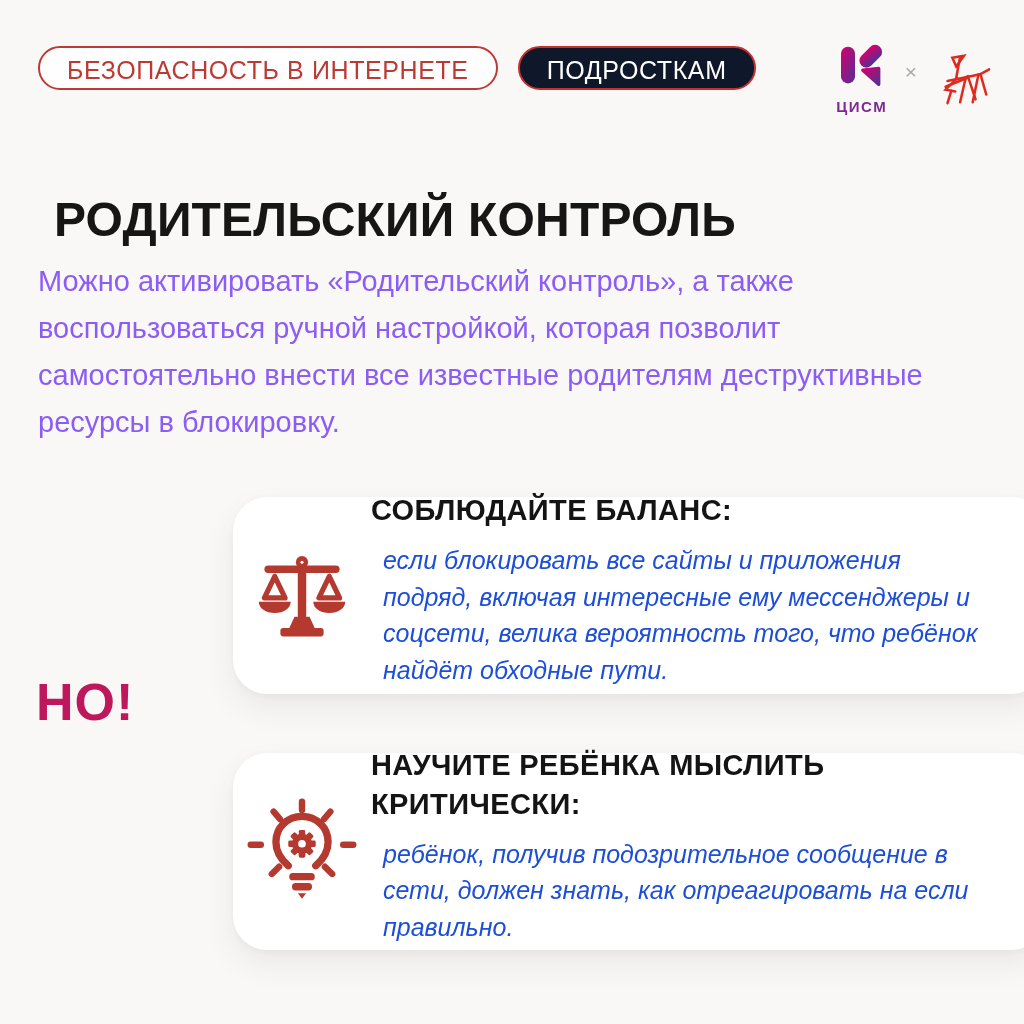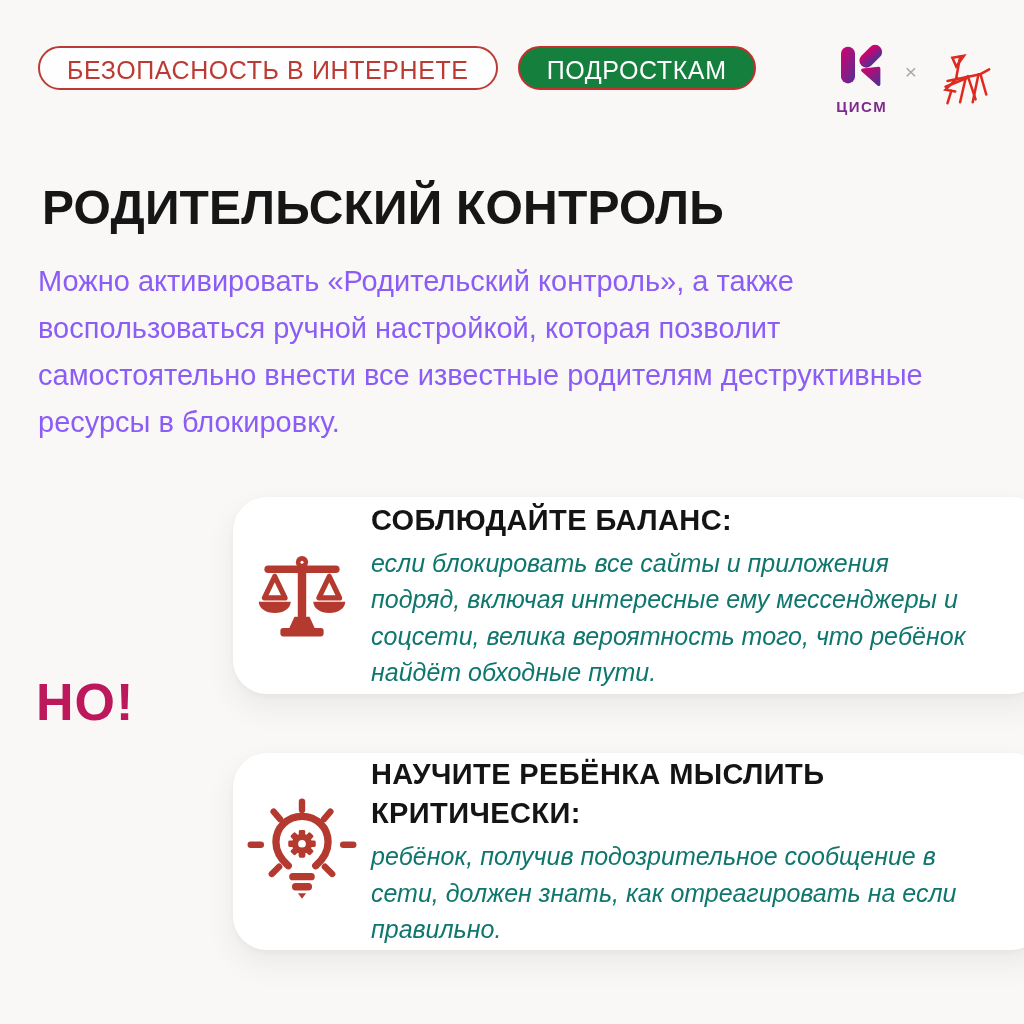--- a/index.html
+++ b/index.html
@@ -23,32 +23,32 @@
     border-radius:999px;
     padding:0 27px;
     font-size:25px;letter-spacing:.6px;
     white-space:nowrap;
     box-sizing:border-box;
   }
   .badge.outline{
     border:2.5px solid #bc3a34;color:#bc3a34;background:#fefefe;
   }
   .badge.filled{
-    background:#15803d;color:#ffffff;border:2.5px solid #c5302c;
+    background:#0f172a;color:#ffffff;border:2.5px solid #c5302c;
   }
   .logos{display:flex;align-items:center;gap:15px;margin-top:-4px;}
   .cism{display:flex;flex-direction:column;align-items:center;gap:10px;}
   .cism-label{
     font-size:15px;font-weight:bold;color:#7c2b8c;letter-spacing:1.5px;
   }
   .x-sep{color:#a8a8a8;font-size:21px;font-weight:400;padding-bottom:14px;}
 
   
   .page-title{
-    position:absolute;left:38px;top:176px;margin:4px;
+    position:absolute;left:38px;top:176px;margin:16px;
     font-size:48px;font-weight:800;color:#161616;letter-spacing:.2px;
     white-space:nowrap;
   }
   .intro{
     position:absolute;left:38px;top:258px;width:915px;margin:0;
     font-size:29px;line-height:47px;color:#8b5cf6;font-weight:400;
   }
 
   
   .but-label{
@@ -70,22 +70,22 @@
     width:138px;flex:0 0 138px;
     display:flex;justify-content:center;align-items:center;
   }
   .card-content{flex:1;padding:4px 34px 4px 0;}
   .card-title{
     font-size:29px;font-weight:bold;color:#141414;letter-spacing:.4px;
     line-height:39px;margin:0 0 5px 0;
   }
   .card-2 .card-title{max-width:470px;}
   .card-body{
-    font-size:25px;font-style:italic;color:#0f766e;
-    line-height:36.5px;margin:0;max-width:605px;
+    font-size:25px;font-style:italic;color:#1d4ed8;
+    line-height:36.5px;margin:12px;max-width:605px;
   }
 </style>
 </head>
 <body>
 
 <div class="canvas">
 
   <div class="header">
     <div class="badges">
       <div class="badge outline">

